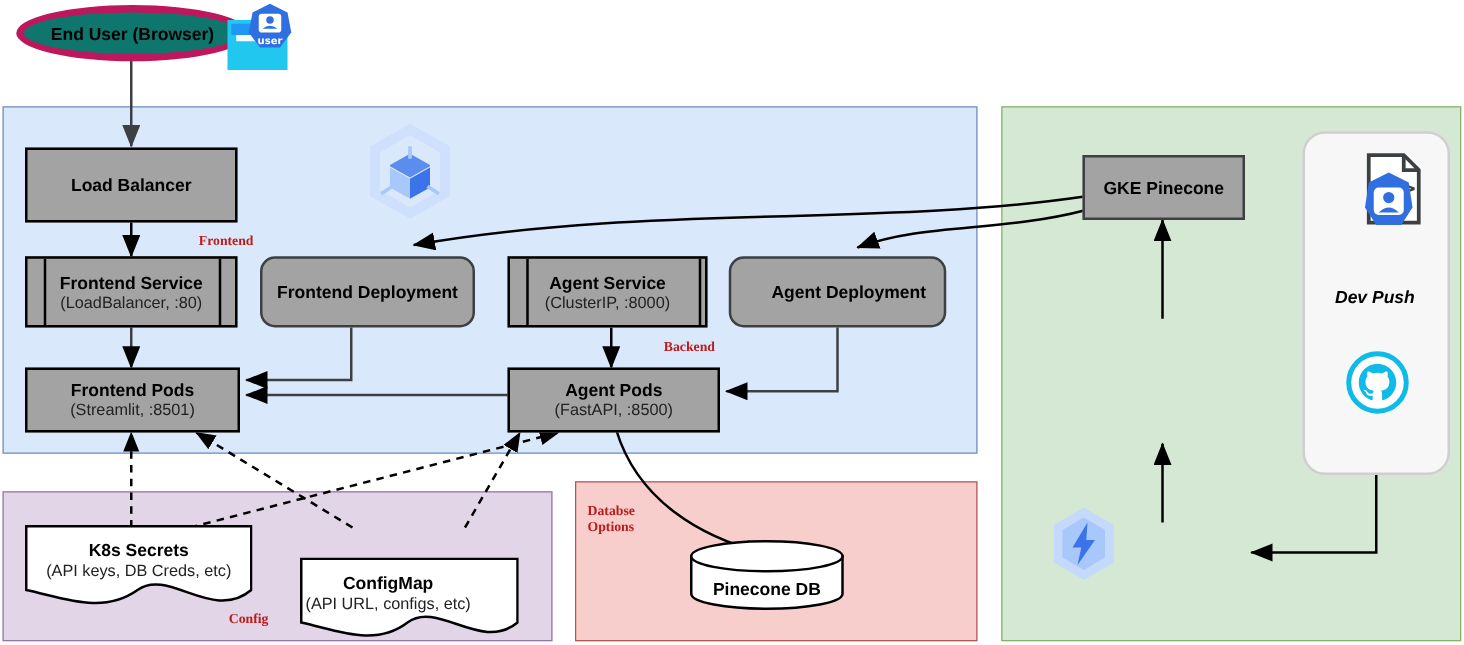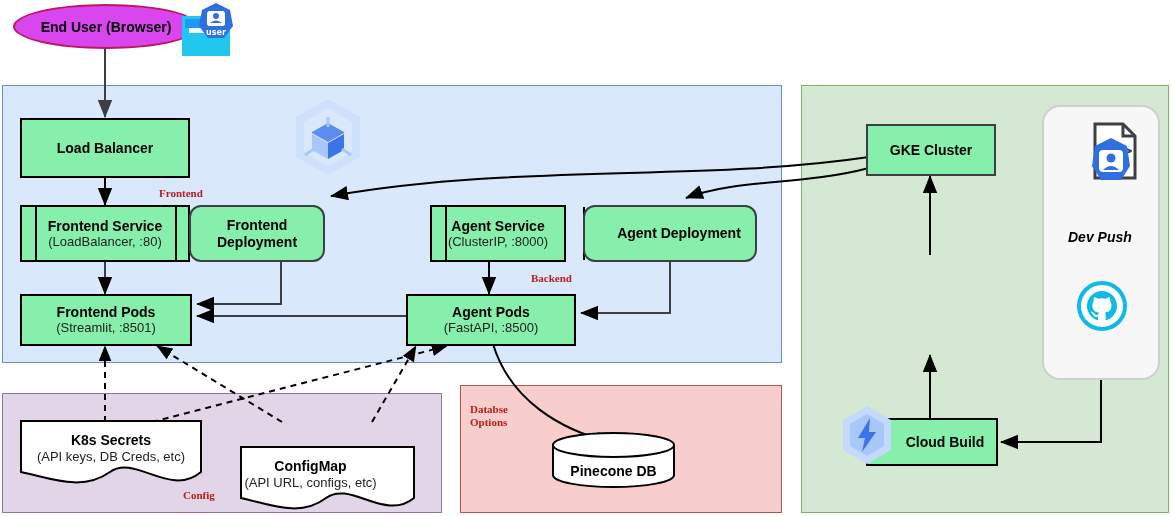--- a/index.html
+++ b/index.html
@@ -1,28 +1,28 @@
 <!DOCTYPE html>
 <html><head>
 <meta charset="utf-8">
 <style>
   html,body{margin:0;padding:0;background:#ffffff;}
   body{font-family:"Liberation Sans", sans-serif;}
   #stage{position:relative;width:1171px;height:516px;overflow:hidden;background:#fff;}
   #wires{position:absolute;left:0;top:0;width:1171px;height:516px;pointer-events:none;}
   .panel{position:absolute;box-sizing:border-box;}
   .panel-label{position:absolute;font-weight:bold;font-size:11px;color:#b91c1c;line-height:1.15;white-space:pre-line;font-family:Liberation Serif, serif;}
-  .node{position:absolute;box-sizing:border-box;background:#86efac;border:2px solid #000;
-        display:flex;flex-direction:column;align-items:center;justify-content:center;text-align:center;}
+  .node{position:absolute;box-sizing:border-box;background:#a3a3a3;border:2px solid #000;
+        display:flex;flex-direction:column;align-items:center;justify-content:center;}
   .node .t1{font-weight:bold;font-size:14px;color:#000;line-height:1.15;}
   .node .t2{font-size:13px;color:#222;line-height:1.2;}
   .rounded{border-radius:12px;}
   .comp-bar{position:absolute;top:0;bottom:0;width:0;border-left:2px solid #000;}
-  .ellipse{position:absolute;box-sizing:border-box;border:2px solid #be185d;border-radius:50%;
-           background:#d946ef;display:flex;align-items:center;justify-content:center;}
+  .ellipse{position:absolute;box-sizing:border-box;border:6px solid #be185d;border-radius:50%;
+           background:#0f766e;display:flex;align-items:center;justify-content:center;}
   .ellipse .t1{font-weight:bold;font-size:14px;color:#000;}
   .doc{position:absolute;}
   .doc .doctxt{position:absolute;left:0;right:0;top:12px;text-align:center;}
   .doc .t1{font-weight:bold;font-size:14px;color:#000;line-height:1.2;}
   .doc .t2{font-size:13px;color:#222;line-height:1.2;}
   .cyl{position:absolute;}
   .cyl .cyltxt{position:absolute;left:0;right:0;text-align:center;font-weight:bold;font-size:14px;color:#000;}
   .icon{position:absolute;}
   .devpush{position:absolute;font-style:italic;font-weight:bold;font-size:14px;color:#000;}
   .wm{position:absolute;opacity:1;}
@@ -135,30 +135,30 @@
     <div class="t1">Load Balancer</div>
   </div>
 
   <div class="node" style="left:20px;top:205px;width:170px;height:57px;">
     <div class="comp-bar" style="left:13px;"></div>
     <div class="comp-bar" style="left:153px;"></div>
     <div class="t1">Frontend Service</div>
     <div class="t2">(LoadBalancer, :80)</div>
   </div>
 
-  <div class="node rounded" style="left:189px;top:205px;width:136px;height:57px;border-color:#3c4043;">
+  <div class="node rounded" style="left:208px;top:205px;width:172px;height:57px;border-color:#3c4043;">
     <div class="t1">Frontend Deployment</div>
   </div>
 
   <div class="node" style="left:20px;top:294px;width:172px;height:52px;">
     <div class="t1">Frontend Pods</div>
     <div class="t2">(Streamlit, :8501)</div>
   </div>
 
-  <div class="node" style="left:406px;top:205px;width:136px;height:57px;margin-left:24px;">
+  <div class="node" style="left:406px;top:205px;width:160px;height:57px;">
     <div class="comp-bar" style="left:13px;"></div>
     <div class="comp-bar" style="left:151px;"></div>
     <div class="t1">Agent Service</div>
     <div class="t2">(ClusterIP, :8000)</div>
   </div>
 
   <div class="node rounded" style="left:583px;top:205px;width:174px;height:57px;border-color:#3c4043;padding-left:18px;">
     <div class="t1">Agent Deployment</div>
   </div>
 
@@ -189,27 +189,24 @@
 
   <div class="cyl" style="left:551px;top:431px;width:125px;height:58px;">
     <svg width="125" height="58" viewBox="0 0 125 58">
       <path d="M2,14 L2,44 C2,51 30,56 62.5,56 C95,56 123,51 123,44 L123,14 Z" fill="#ffffff" stroke="#000000" stroke-width="2"></path>
       <ellipse cx="62.5" cy="14" rx="60.5" ry="12" fill="#ffffff" stroke="#000000" stroke-width="2"></ellipse>
     </svg>
     <div class="cyltxt" style="top:32px;">Pinecone DB</div>
   </div>
 
   <div class="node" style="left:866px;top:124px;width:130px;height:52px;border-color:#3c4043;">
-    <div class="t1">GKE Cluster</div>
-  </div>
-
-
-  <div class="node" style="left:866px;top:418px;width:132px;height:48px;">
-    <div class="t1" style="margin-left:26px;">Cloud Build</div>
-  </div>
+    <div class="t1">GKE Pinecone</div>
+  </div>
+
+
   <div class="icon" style="left:838px;top:404px;width:58px;height:62px;">
     <svg width="58" height="62" viewBox="0 0 58 62">
       <polygon points="29,2 53,16 53,46 29,60 5,46 5,16" fill="#c5d9fb"></polygon>
       <polygon points="29,10 46,20 46,42 29,52 12,42 12,20" fill="#a8c7fb"></polygon>
       <path d="M32,14 L20,34 L27,34 L24,48 L38,28 L31,28 Z" fill="#3b73e8"></path>
     </svg>
   </div>
 
   <div class="panel rounded" style="left:1042px;top:105px;width:118px;height:275px;background:#f7f7f7;border:2px solid #cfcfcf;border-radius:18px;"></div>
 

